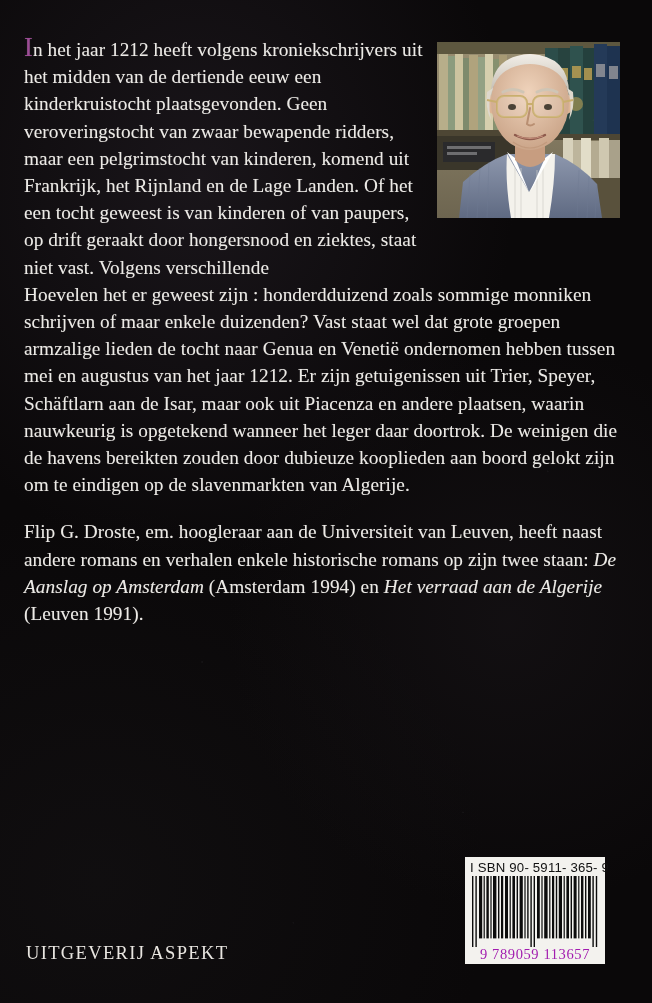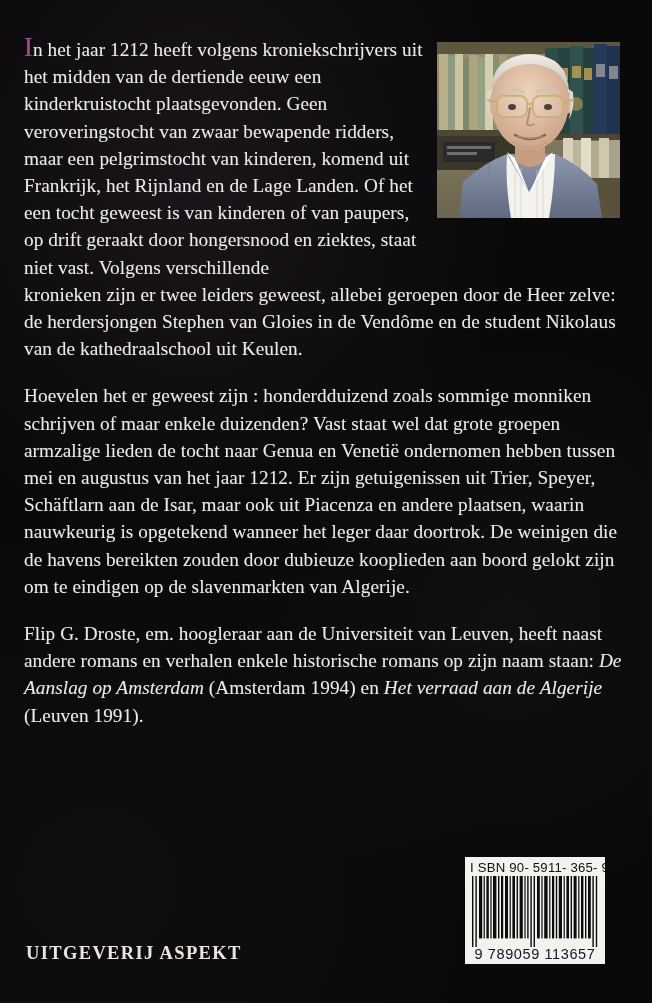--- a/index.html
+++ b/index.html
@@ -68,21 +68,20 @@
   
   #publisher {
     position: absolute;
     left: 26px;
     top: 943px;
     font-family: "Liberation Serif", "DejaVu Serif", serif;
     font-size: 18.5px;
     letter-spacing: 1.35px;
     color: #e9e6e1;
     white-space: nowrap;
-    font-weight: bold;
   }
 
   
   #barcode-block {
     position: absolute;
     left: 465px;
     top: 857px;
     width: 140px;
     height: 107px;
     background: #f3f2ee;
@@ -100,23 +99,23 @@
     line-height: 15px;
     white-space: nowrap;
   }
   #barcode-bars {
     flex: 1;
     margin-top: 1px;
     display: block;
     width: 100%;
   }
   #barcode-digits {
-    font-family: Liberation Sans, sans-serif;
+    font-family: Liberation Serif, serif;
     font-size: 14.5px;
-    color: #0f172a;
+    color: #a21caf;
     letter-spacing: 0.6px;
     line-height: 16px;
     white-space: nowrap;
     text-align: center;
     margin-top: -1px;
   }
 
   
   #speckle {
     position: absolute;
@@ -264,26 +263,25 @@
       <path d="M80 94 Q93 99 106 94" stroke="#c78f7c" stroke-width="1" fill="none"></path>
 
       <path d="M76 100 Q93 112 110 100" stroke="#bb9173" stroke-width="1.2" fill="none" opacity="0.6"></path>
     </svg>
   </div>
 
   <div class="textcol">
 
     <p class="body wrap-photo"><span class="dropcap">I</span><span>n het jaar 1212 heeft volgens kroniekschrijvers uit het midden van de dertiende eeuw een kinderkruistocht plaatsgevonden. Geen veroveringstocht van zwaar bewapende ridders, maar een pelgrimstocht van kinderen, komend uit Frankrijk, het Rijnland en de Lage Landen. Of het een tocht geweest is van kinderen of van paupers, op drift geraakt door hongersnood en ziektes, staat niet vast. Volgens verschillende</span></p>
 
-    <p class="body after-photo">kronieken zijn er twee leiders geweest, allebei geroepen door de Heer zelve: de herdersjongen Stephen van Gloies in de Vendôme en de student Nikolaus van de kathedraalschool uit Keulen.</p>
 
     <p class="body">Hoevelen het er geweest zijn : honderdduizend zoals sommige monniken schrijven of maar enkele duizenden? Vast staat wel dat grote groepen armzalige lieden de tocht naar Genua en Venetië ondernomen hebben tussen mei en augustus van het jaar 1212. Er zijn getuigenissen uit Trier, Speyer, Schäftlarn aan de Isar, maar ook uit Piacenza en andere plaatsen, waarin nauwkeurig is opgetekend wanneer het leger daar doortrok. De weinigen die de havens bereikten zouden door dubieuze kooplieden aan boord gelokt zijn om te eindigen op de slavenmarkten van Algerije.</p>
 
 
-    <p class="body"><span>Flip G. Droste, em. hoogleraar aan de Universiteit van Leuven, heeft naast andere romans en verhalen enkele historische romans op zijn naam staan: </span><span class="ital">De Aanslag op Amsterdam</span><span> (Amsterdam 1994) en </span><span class="ital">Het verraad aan de Algerije</span><span> (Leuven 1991).</span></p>
+    <p class="body"><span>Flip G. Droste, em. hoogleraar aan de Universiteit van Leuven, heeft naast andere romans en verhalen enkele historische romans op zijn twee staan: </span><span class="ital">De Aanslag op Amsterdam</span><span> (Amsterdam 1994) en </span><span class="ital">Het verraad aan de Algerije</span><span> (Leuven 1991).</span></p>
   </div>
 
   <div id="publisher">UITGEVERIJ ASPEKT</div>
 
   <div id="barcode-block">
     <div id="isbn-text">I SBN 90- 5911- 365- 9</div>
     <svg id="barcode-bars" viewBox="0 0 130 66" preserveAspectRatio="none">
       <rect x="0" y="0" width="130" height="66" fill="#f3f2ee"></rect>
       <g fill="#0c0c0c">
         <rect x="2" y="0" width="1.4" height="66"></rect>

